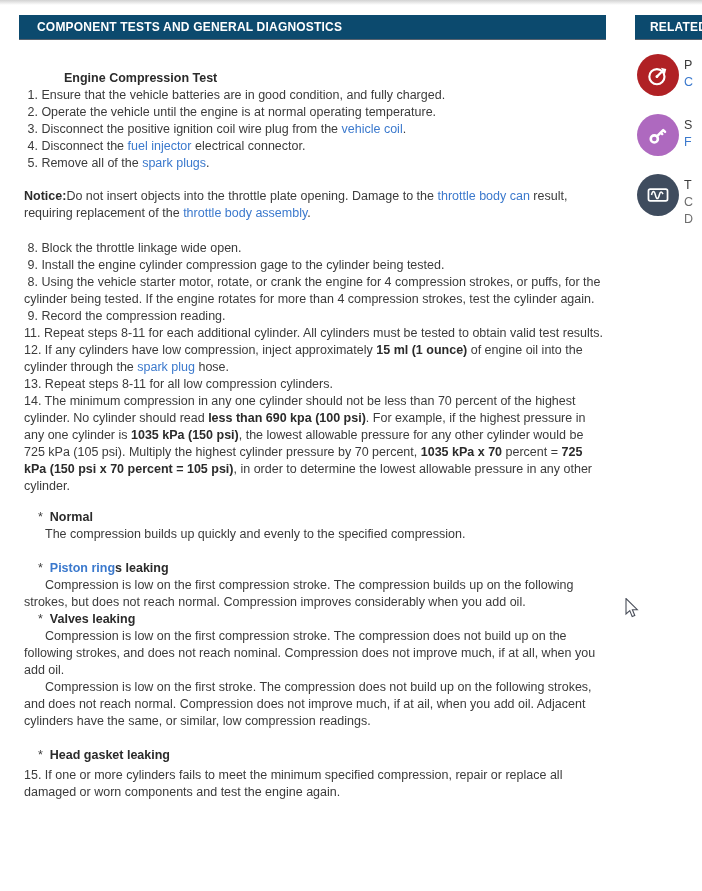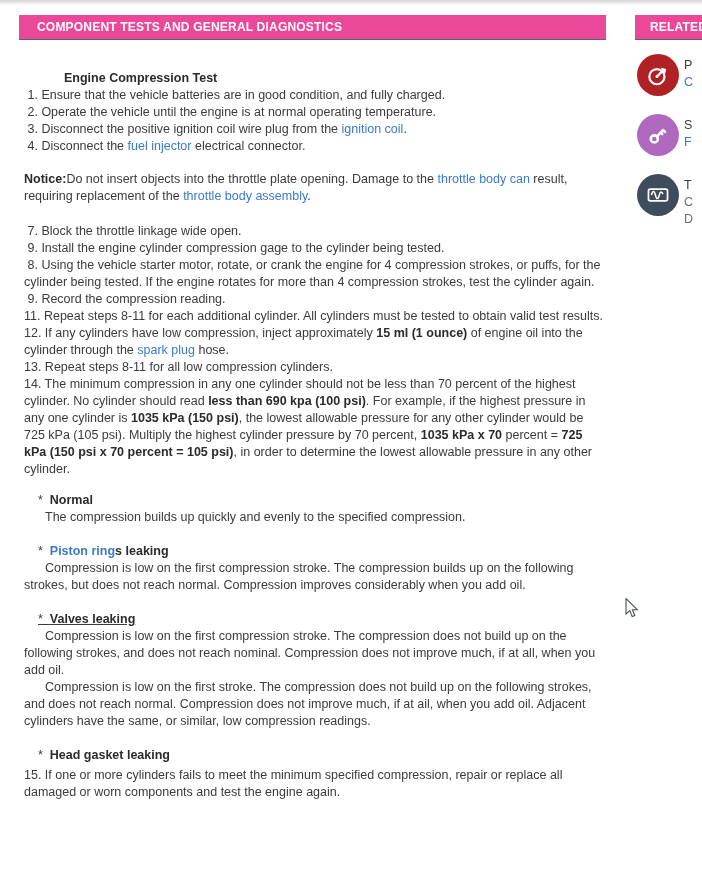--- a/index.html
+++ b/index.html
@@ -3,21 +3,21 @@
 <meta charset="utf-8">
 <style>
   html,body{margin:0;padding:0;}
   body{
     width:702px;height:891px;overflow:hidden;background:#fff;position:relative;
     font-family:"Liberation Sans", sans-serif;
   }
   .top-shadow{position:absolute;top:0;left:0;width:702px;height:5px;
     background:linear-gradient(#d2d2d2,#ffffff);}
   .panel{position:absolute;left:19px;top:15px;width:587px;}
-  .bar{height:25px;background:#ec4899;border-bottom:1px solid #59626e;box-sizing:border-box;
+  .bar{height:25px;background:#0c4a6e;border-bottom:1px solid #59626e;box-sizing:border-box;
     display:flex;align-items:center;color:#fff;font-size:12px;font-weight:bold;letter-spacing:.2px;}
   .panel .bar{padding-left:18px;}
   .article{padding:30px 0 0 5px;width:582px;font-size:12.5px;line-height:17px;color:#3b3b3b;}
   .blk{white-space:pre-wrap;}
   .blk.heading{font-weight:bold;color:#2b2b2b;padding-left:40px;}
   .blk.star{padding-left:14px;}
   .blk.starpara{text-indent:21px;}
   .bold{font-weight:bold;color:#2b2b2b;}
   .lnk{color:#3b79cd;text-decoration:none;cursor:pointer;}
   .sidebar{position:absolute;left:635px;top:15px;width:130px;}
@@ -39,36 +39,37 @@
 <div class="top-shadow"></div>
 
 <div class="panel">
   <div class="bar">
     <span>COMPONENT TESTS AND GENERAL DIAGNOSTICS</span>
   </div>
   <div class="article">
       <div class="blk heading"><span class="bold">Engine Compression Test</span></div>
       <div class="blk step"><span> 1. Ensure that the vehicle batteries are in good condition, and fully charged.</span></div>
       <div class="blk step"><span> 2. Operate the vehicle until the engine is at normal operating temperature.</span></div>
-      <div class="blk step"><span> 3. Disconnect the positive ignition coil wire plug from the </span><a class="lnk">ignition coil</a><span>.</span></div>
+      <div class="blk step"><span> 3. Disconnect the positive ignition coil wire plug from the </span><a class="lnk">vehicle coil</a><span>.</span></div>
       <div class="blk step"><span> 4. Disconnect the </span><a class="lnk">fuel injector</a><span> electrical connector.</span></div>
+      <div class="blk step"><span> 5. Remove all of the </span><a class="lnk">spark plugs</a><span>.</span></div>
       <div class="blk notice" style="margin-top: 16px;"><span class="bold">Notice:</span><span>Do not insert objects into the throttle plate opening. Damage to the </span><a class="lnk">throttle body can</a><span> result, requiring replacement of the </span><a class="lnk">throttle body assembly</a><span>.</span></div>
-      <div class="blk step" style="margin-top: 18px;"><span> 7. Block the throttle linkage wide open.</span></div>
+      <div class="blk step" style="margin-top: 18px;"><span> 8. Block the throttle linkage wide open.</span></div>
       <div class="blk step"><span> 9. Install the engine cylinder compression gage to the cylinder being tested.</span></div>
       <div class="blk step"><span> 8. Using the vehicle starter motor, rotate, or crank the engine for 4 compression strokes, or puffs, for the cylinder being tested. If the engine rotates for more than 4 compression strokes, test the cylinder again.</span></div>
       <div class="blk step"><span> 9. Record the compression reading.</span></div>
       <div class="blk step"><span>11. Repeat steps 8-11 for each additional cylinder. All cylinders must be tested to obtain valid test results.</span></div>
       <div class="blk step"><span>12. If any cylinders have low compression, inject approximately </span><span class="bold">15 ml (1 ounce)</span><span> of engine oil into the cylinder through the </span><a class="lnk">spark plug</a><span> hose.</span></div>
       <div class="blk step"><span>13. Repeat steps 8-11 for all low compression cylinders.</span></div>
       <div class="blk step"><span>14. The minimum compression in any one cylinder should not be less than 70 percent of the highest cylinder. No cylinder should read </span><span class="bold">less than 690 kpa (100 psi)</span><span>. For example, if the highest pressure in any one cylinder is </span><span class="bold">1035 kPa (150 psi)</span><span>, the lowest allowable pressure for any other cylinder would be 725 kPa (105 psi). Multiply the highest cylinder pressure by 70 percent, </span><span class="bold">1035 kPa x 70</span><span> percent = </span><span class="bold">725 kPa (150 psi x 70 percent = 105 psi)</span><span>, in order to determine the lowest allowable pressure in any other cylinder.</span></div>
       <div class="blk star" style="margin-top: 14px;"><span>*  </span><span class="bold">Normal</span></div>
       <div class="blk starpara"><span>The compression builds up quickly and evenly to the specified compression.</span></div>
       <div class="blk star" style="margin-top: 17px;"><span>*  </span><a class="bold lnk">Piston ring</a><span class="bold">s leaking</span></div>
       <div class="blk starpara"><span>Compression is low on the first compression stroke. The compression builds up on the following strokes, but does not reach normal. Compression improves considerably when you add oil.</span></div>
-      <div class="blk star" style="margin-top: 17px; text-decoration: underline;"><span>*  </span><span class="bold">Valves leaking</span></div>
+      <div class="blk star" style=""><span>*  </span><span class="bold">Valves leaking</span></div>
       <div class="blk starpara"><span>Compression is low on the first compression stroke. The compression does not build up on the following strokes, and does not reach nominal. Compression does not improve much, if at all, when you add oil.</span></div>
       <div class="blk starpara"><span>Compression is low on the first stroke. The compression does not build up on the following strokes, and does not reach normal. Compression does not improve much, if at ail, when you add oil. Adjacent cylinders have the same, or similar, low compression readings.</span></div>
       <div class="blk star" style="margin-top: 17px;"><span>*  </span><span class="bold">Head gasket leaking</span></div>
       <div class="blk step" style="margin-top: 3px;"><span>15. If one or more cylinders fails to meet the minimum specified compression, repair or replace all damaged or worn components and test the engine again.</span></div>
     </div>
 </div>
 
 <div class="sidebar">
   <div class="bar">
     <span>RELATED</span>

